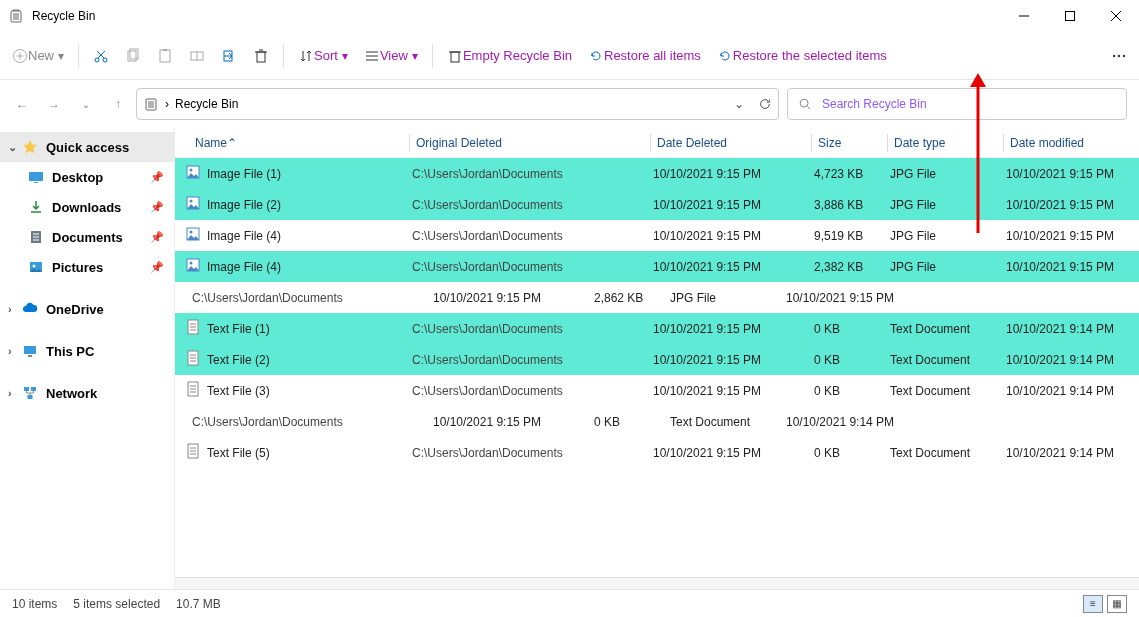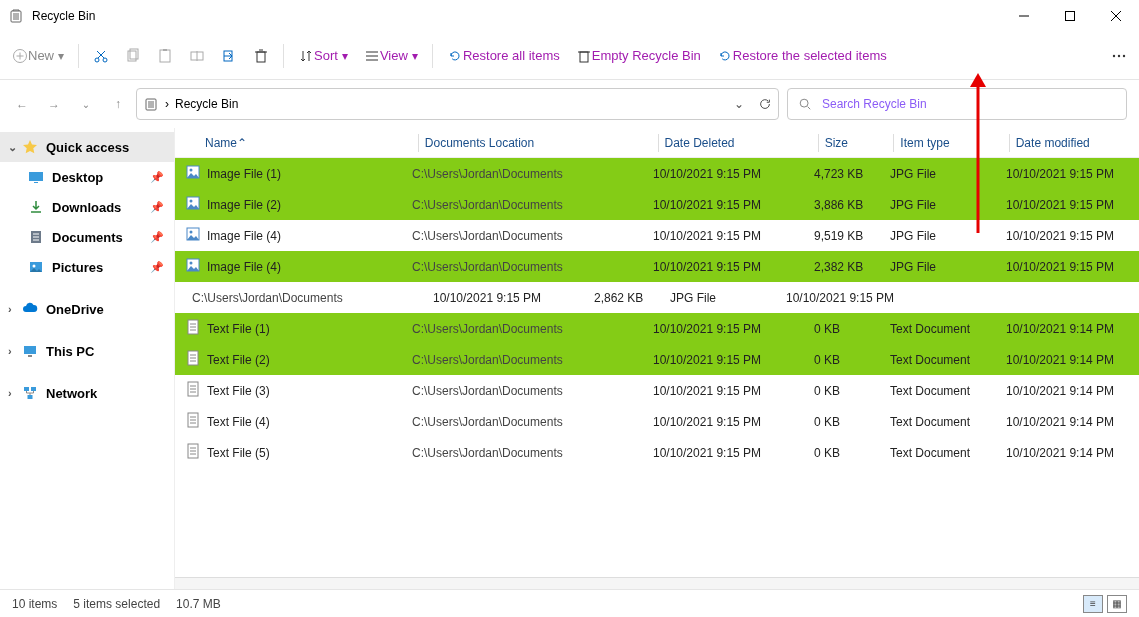--- a/index.html
+++ b/index.html
@@ -38,33 +38,33 @@
 .sb-item { display: flex; align-items: center; height: 30px; padding: 0 10px 0 8px; font-size: 13px; font-weight: bold; }
 .sb-item.bold { font-weight: 600; background: #eaeaea; }
 .sb-item .exp { width: 14px; font-size: 11px; color: #555; }
 .sb-item .ico { width: 16px; height: 16px; margin-right: 8px; }
 .sb-item .pin { margin-left: auto; color: #777; font-size: 11px; }
 .sb-sub { padding-left: 28px; }
 .sb-gap { height: 12px; }
 
 
 .filelist { flex: 1; display: flex; flex-direction: column; overflow: hidden; }
-.cols { display: flex; height: 30px; align-items: center; border-bottom: 1px solid #eee; padding-left: 24px; }
+.cols { display: flex; height: 30px; align-items: center; border-bottom: 1px solid #eee; padding-left: 14px; }
 .col { font-size: 12px; color: #1a4e8a; padding: 0 6px; }
 .col.name { width: 220px; display: flex; align-items: center; }
 .col.loc { width: 240px; }
 .col.del { width: 160px; }
 .col.size { width: 75px; text-align: right; }
 .col.type { width: 115px; }
 .col.mod { width: 130px; }
 .cols .colsep { width: 1px; height: 18px; background: #ddd; }
 
 .rows { flex: 1; overflow-y: auto; }
 .row { display: flex; height: 31px; align-items: center; padding-left: 10px; font-size: 12px; color: #222; }
-.row.sel { background: #84cc16; }
+.row.sel { background: #5eead4; }
 .row .cname { width: 220px; display: flex; align-items: center; gap: 6px; }
 .row .cname .fico { width: 16px; height: 16px; }
 .row .cloc { width: 240px; color: #444; padding: 0 6px; }
 .row .cdel { width: 160px; padding: 0 6px; }
 .row .csize { width: 75px; padding: 0 6px; }
 .row .ctype { width: 115px; padding: 0 6px; }
 .row .cmod { width: 130px; padding: 0 6px; }
 .row .sp { width: 1px; }
 
 .scrollbar { height: 12px; border-top: 1px solid #ddd; background: #f5f5f5; margin-top: auto; }
@@ -174,31 +174,31 @@
         <line x1="2" y1="4" x2="14" y2="4" stroke="#333"></line>
         <line x1="2" y1="8" x2="14" y2="8" stroke="#333"></line>
         <line x1="2" y1="12" x2="14" y2="12" stroke="#333"></line>
       </svg>
     <span class="lbl">View</span>
     <span class="chev">▾</span>
   </div>
   <div class="tb-sep"></div>
   <div class="tb-btn">
     <svg viewBox="0 0 16 16">
+        <rect x="4" y="4" width="8" height="10" fill="none" stroke="#333"></rect>
+        <line x1="2" y1="4" x2="14" y2="4" stroke="#333"></line>
+      </svg>
+    <span class="lbl">Empty Recycle Bin</span>
+  </div>
+  <div class="tb-btn">
+    <svg viewBox="0 0 16 16">
         <path d="M4 8a4 4 0 1 1 1.2 2.8" fill="none" stroke="#0067c0"></path>
         <path d="M4 5v3h3" fill="none" stroke="#0067c0"></path>
       </svg>
     <span class="lbl">Restore all items</span>
-  </div>
-  <div class="tb-btn">
-    <svg viewBox="0 0 16 16">
-        <rect x="4" y="4" width="8" height="10" fill="none" stroke="#333"></rect>
-        <line x1="2" y1="4" x2="14" y2="4" stroke="#333"></line>
-      </svg>
-    <span class="lbl">Empty Recycle Bin</span>
   </div>
   <div class="tb-btn">
     <svg viewBox="0 0 16 16">
         <path d="M4 8a4 4 0 1 1 1.2 2.8" fill="none" stroke="#0067c0"></path>
         <path d="M4 5v3h3" fill="none" stroke="#0067c0"></path>
       </svg>
     <span class="lbl">Restore the selected items</span>
   </div>
   <div class="tb-btn" style="margin-left:auto">
     <svg viewBox="0 0 16 16">
@@ -316,27 +316,27 @@
       </div>
   </div>
 
   <div class="filelist">
     <div class="cols">
       <div class="col name">
           <span>Name</span>
           <span class="sort">⌃</span>
         </div>
       <div class="colsep"></div>
-      <div class="col loc">Documents Location</div>
+      <div class="col loc">Original Deleted</div>
       <div class="colsep"></div>
       <div class="col del">Date Deleted</div>
       <div class="colsep"></div>
       <div class="col size" style="text-align:left">Size</div>
       <div class="colsep"></div>
-      <div class="col type">Item type</div>
+      <div class="col type">Date type</div>
       <div class="colsep"></div>
       <div class="col mod">Date modified</div>
     </div>
     <div class="rows" id="rows">
         <div class="row sel">
           <div class="cname">
             <span><svg class="fico" viewBox="0 0 16 16">
                 <rect x="2" y="2" width="12" height="12" fill="#fff" stroke="#4a88c7"></rect>
                 <circle cx="6" cy="6" r="1.5" fill="#4a88c7"></circle>
                 <path d="M2 14l4-5 3 3 2-2 3 4" fill="#4a88c7"></path>
@@ -483,29 +483,20 @@
           <div class="sp"></div>
           <div class="cdel">10/10/2021 9:15 PM</div>
           <div class="sp"></div>
           <div class="csize">0 KB</div>
           <div class="sp"></div>
           <div class="ctype">Text Document</div>
           <div class="sp"></div>
           <div class="cmod">10/10/2021 9:14 PM</div>
         </div>
         <div class="row">
-          <div class="cname">
-            <span><svg class="fico" viewBox="0 0 16 16">
-                <rect x="3" y="1" width="10" height="14" fill="#fff" stroke="#888"></rect>
-                <line x1="5" y1="5" x2="11" y2="5" stroke="#888"></line>
-                <line x1="5" y1="8" x2="11" y2="8" stroke="#888"></line>
-                <line x1="5" y1="11" x2="11" y2="11" stroke="#888"></line>
-              </svg></span>
-            <span>Text File (4)</span>
-          </div>
           <div class="sp"></div>
           <div class="cloc">C:\Users\Jordan\Documents</div>
           <div class="sp"></div>
           <div class="cdel">10/10/2021 9:15 PM</div>
           <div class="sp"></div>
           <div class="csize">0 KB</div>
           <div class="sp"></div>
           <div class="ctype">Text Document</div>
           <div class="sp"></div>
           <div class="cmod">10/10/2021 9:14 PM</div>

